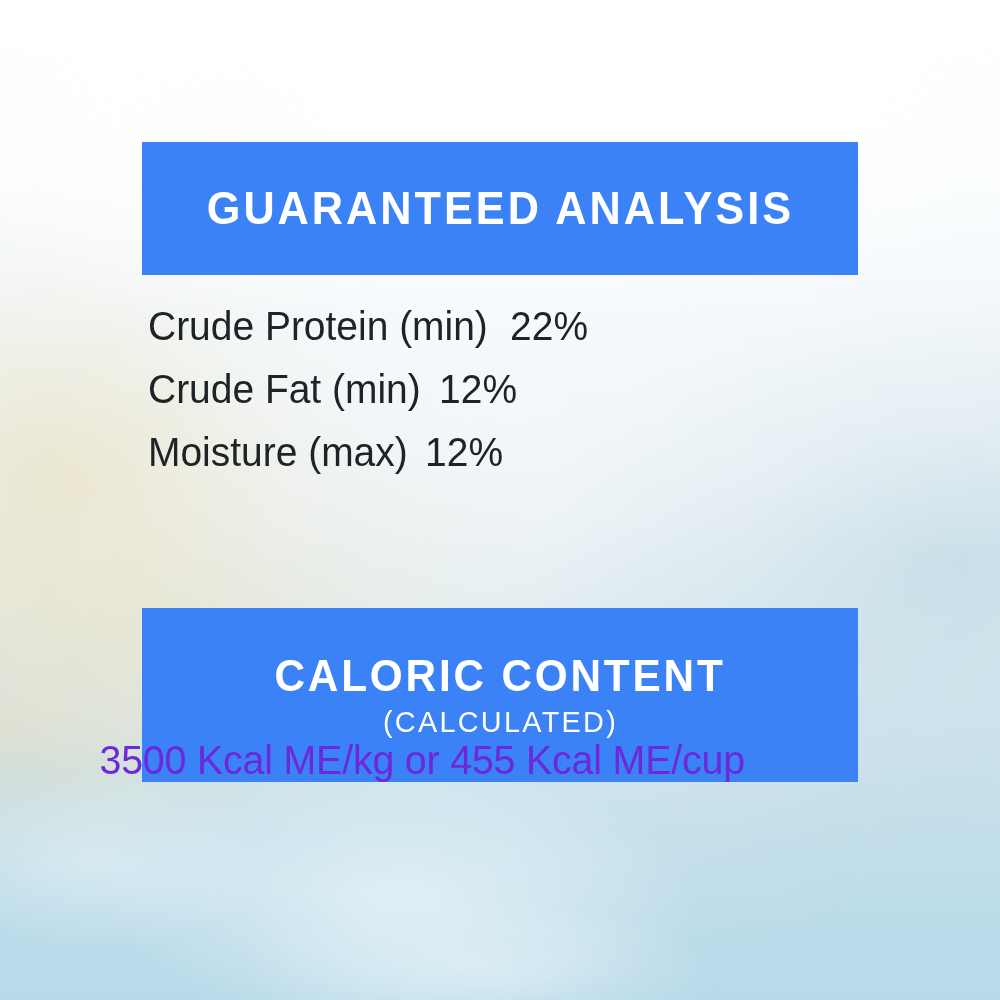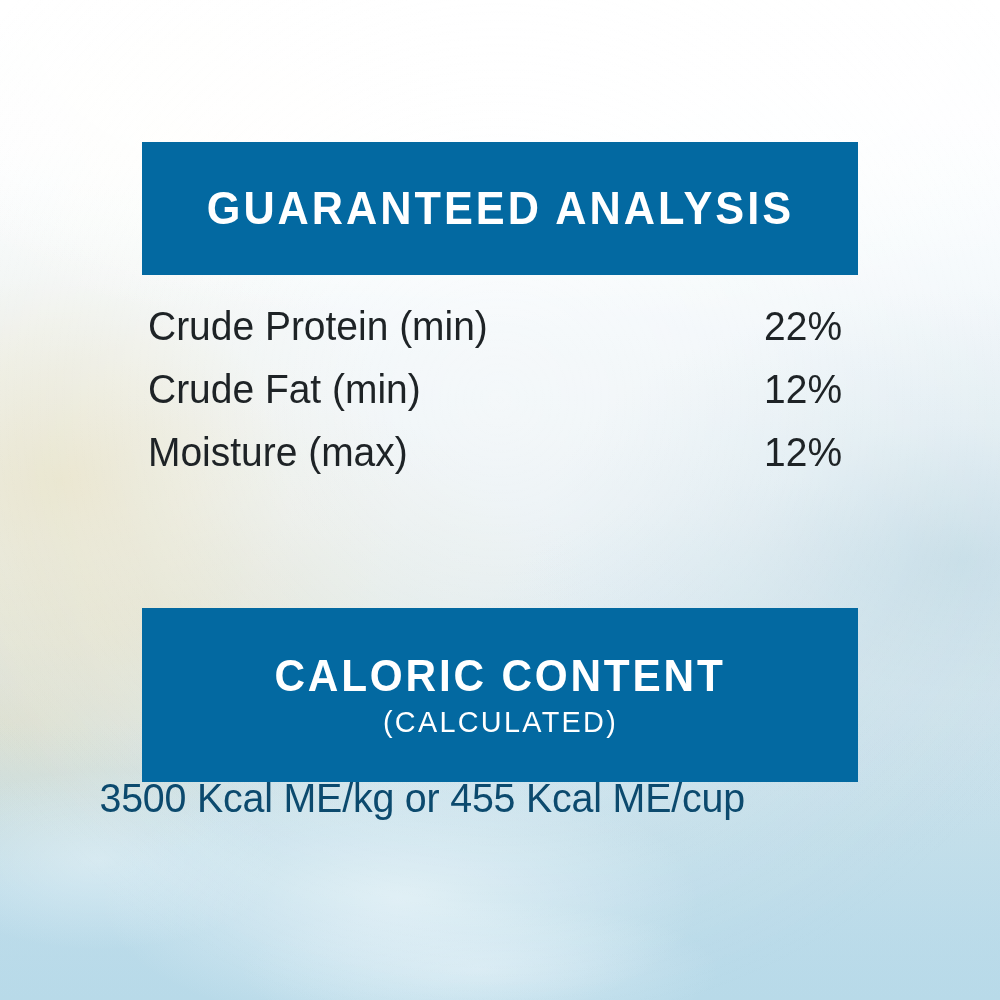--- a/index.html
+++ b/index.html
@@ -117,21 +117,21 @@
   
   .content {
     position: absolute;
     inset: 0;
   }
 
   .banner {
     position: absolute;
     left: 142px;
     width: 716px;
-    background: #0369a1;
+    background: #3b82f6;
     display: flex;
     flex-direction: column;
     align-items: center;
     justify-content: center;
     text-align: center;
   }
 
   #banner-guaranteed-analysis {
     top: 142px;
     height: 133px;
@@ -172,21 +172,21 @@
   #analysis-table {
     position: absolute;
     left: 148px;
     top: 306px;
     width: 694px;
   }
 
   .analysis-row {
     display: flex;
     align-items: baseline;
-    justify-content: space-between;
+    justify-content: flex-start;
     height: 63px;
   }
 
   .analysis-label,
   .analysis-value {
     font-family: "Liberation Sans", sans-serif;
     font-weight: normal;
     font-size: 41px;
     color: #1e2326;
     line-height: 1;
@@ -197,27 +197,27 @@
 
   .analysis-value {
     transform-origin: right center;
     text-align: right;
   }
 
   
   #caloric-statement {
     position: absolute;
     left: 0;
-    top: 778px;
+    top: 740px;
     width: 844px;
     text-align: center;
     font-family: "Liberation Sans", sans-serif;
     font-weight: normal;
     font-size: 41px;
-    color: #0c4a6e;
+    color: #6d28d9;
     line-height: 1;
     letter-spacing: -0.2px;
   }
   #caloric-statement span {
     display: inline-block;
     transform: scaleX(0.96);
   }
 </style>
 </head>
 <body>

